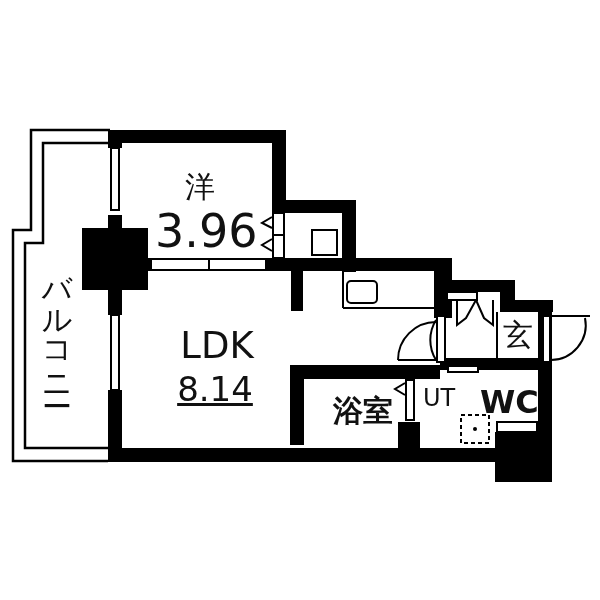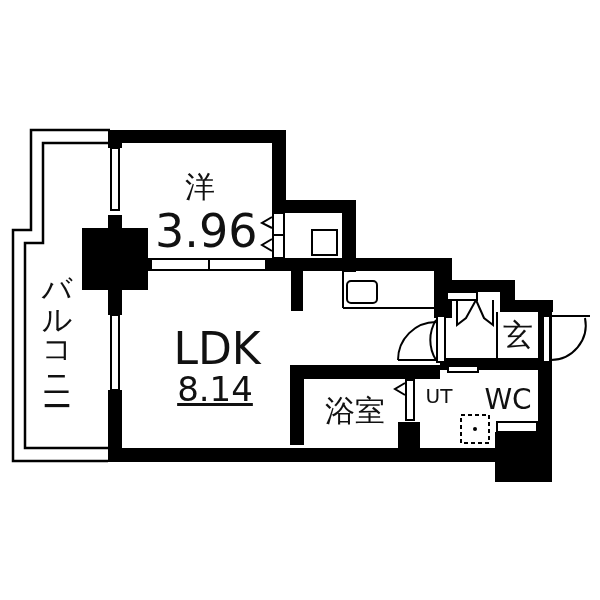--- a/index.html
+++ b/index.html
@@ -108,23 +108,23 @@
 
   <g fill="none" stroke="#000" stroke-width="2" stroke-dasharray="4,3">
     <rect x="461" y="415" width="28" height="28"></rect>
   </g>
   <circle cx="475" cy="429" r="2" fill="#000"></circle>
 </svg>
 
 <div class="lbl" style="left:170px; top:172px; width:60px; font-size:30px;">洋</div>
 <div class="lbl" style="left:155px; top:208px; width:95px; font-size:46px;">3.96</div>
 
-<div class="lbl" style="left:162px; top:327px; width:110px; font-size:44px;">LDK</div>
+<div class="lbl" style="left:162px; top:327px; width:110px; font-size:37px;">LDK</div>
 <div class="lbl" style="left:160px; top:372px; width:110px; font-size:34px;text-decoration:underline;">8.14</div>
 
-<div class="lbl" style="left:312px; top:396px; width:86px; font-size:30px;">浴室</div>
+<div class="lbl" style="left:320px; top:396px; width:86px; font-size:30px;font-weight:bold;">浴室</div>
 
-<div class="lbl" style="left:414px; top:386px; width:50px; font-size:20px;">UT</div>
-<div class="lbl" style="left:480px; top:386px; width:56px; font-size:28px;">WC</div>
+<div class="lbl" style="left:414px; top:386px; width:50px; font-size:24px;">UT</div>
+<div class="lbl" style="left:480px; top:386px; width:56px; font-size:32px;font-weight:bold;">WC</div>
 
 <div class="lbl" style="left:498px; top:320px; width:40px; font-size:30px;">玄</div>
 
 <div class="lbl" style="left:42px; top:255px; width:32px; font-size:30px; line-height:1.15; writing-mode:vertical-rl;">バルコニー</div>
 
 </body></html>

